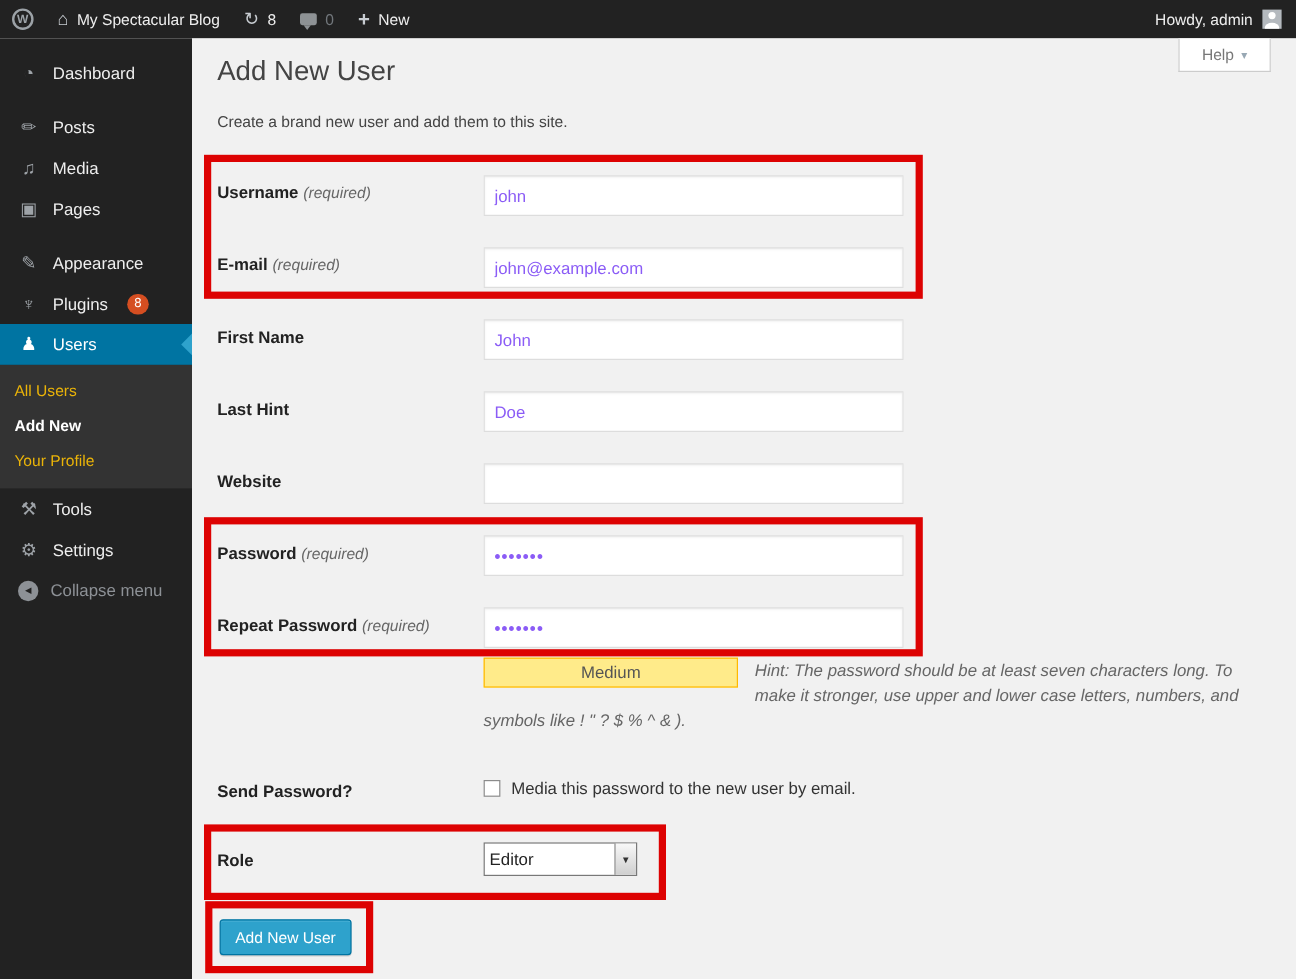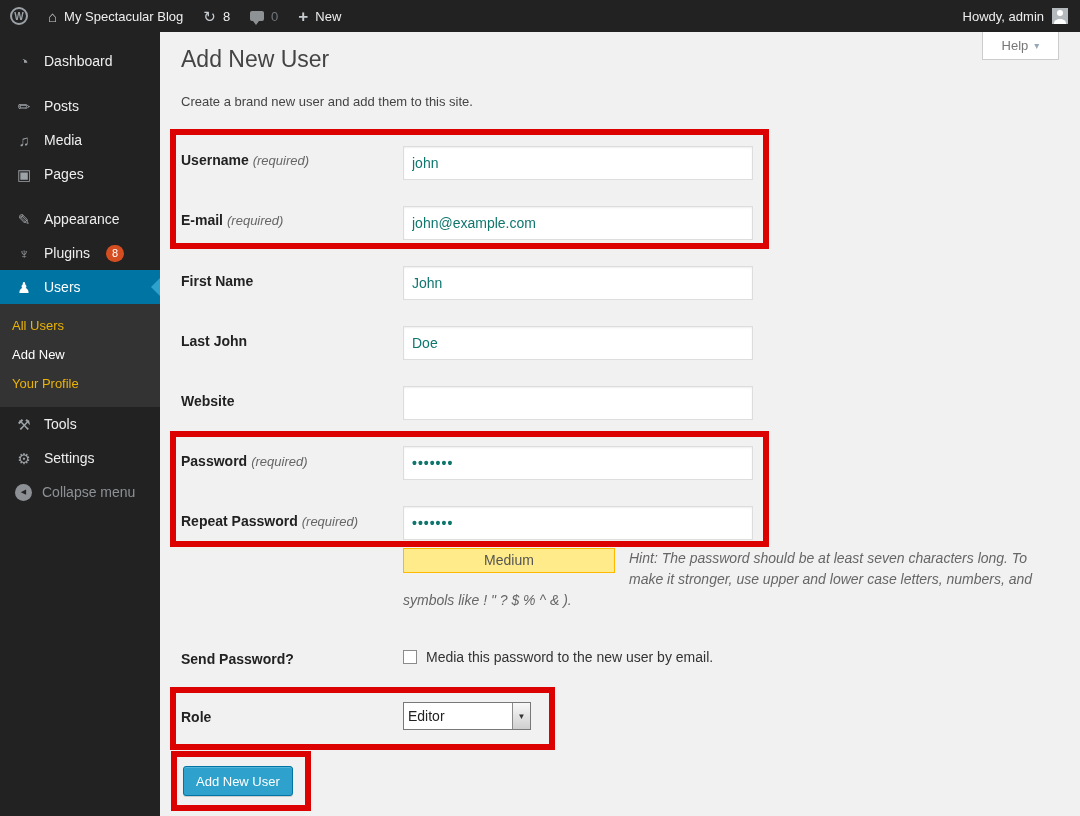--- a/index.html
+++ b/index.html
@@ -43,42 +43,42 @@
     width:0; height:0; border-top:9px solid transparent; border-bottom:9px solid transparent;
     border-right:9px solid #2ea2cc;
   }
   .gap { margin-top:11px; }
   .badge {
     background:#d54e21; color:#fff; border-radius:10px; font-size:11px;
     line-height:17px; height:17px; padding:0 6px; margin-left:6px;
   }
   .submenu { background:#333; padding:7px 0 9px; }
   .submenu-item { padding:7px 0 7px 12px; font-size:13px; color:#eab308; cursor:pointer; }
-  .submenu-item.current { color:#fff; font-weight:normal; }
+  .submenu-item.current { color:#fff; font-weight:bold; }
   .collapse-label { color:#8d9196; }
   .collapse-circle {
     width:17px; height:17px; border-radius:50%; background:#8d9196; color:#222;
     display:flex; align-items:center; justify-content:center; font-size:7px; flex:0 0 17px; margin-left:1px;
   }
   
   .content { position:absolute; left:160px; top:32px; width:920px; height:784px; background:#f1f1f1; color:#444; }
   .help-tab {
     position:absolute; top:0; right:21px; width:77px; height:28px; background:#fff;
     border:1px solid #ccc; border-top:none; display:flex; align-items:center; justify-content:center;
     gap:6px; color:#777; font-size:13px; cursor:pointer;margin-left:38px;
   }
   .help-arrow { color:#98a8b4; font-size:10px; }
   .page-title { position:absolute; left:21px; top:14px; font-size:23px; font-weight:400; color:#444; }
   .page-desc { position:absolute; left:21px; top:62px; font-size:13px; color:#444; }
   .flabel { position:absolute; left:21px; font-size:14px; font-weight:bold; color:#222; }
   .flabel em { font-weight:normal; font-style:italic; font-size:13px; color:#666; margin-left:4px; }
   .tinput {
     position:absolute; left:243px; width:350px; height:29px; background:#fff;
     border:1px solid #ddd; box-shadow:inset 0 1px 2px rgba(0,0,0,.07);
-    padding:16px 8px; font-size:14px; color:#0f766e; font-family:inherit;
+    padding:16px 8px; font-size:14px; color:#8b5cf6; font-family:inherit;
   }
   .pw { font-weight:bold; letter-spacing:1px; }
   .meter-hint { position:absolute; left:243px; top:516px; width:630px; font-size:14px; font-style:italic; color:#666; line-height:21px; }
   .meter {
     float:left; width:212px; height:25px; background:#ffeb8a; border:1px solid #ffb900;
     text-align:center; line-height:23px; font-style:normal; color:#555; font-size:14px;
     margin-right:14px; margin-bottom:6px;
   }
   .send-row { position:absolute; left:243px; top:617px; display:flex; align-items:center; gap:9px; font-size:14px; color:#333; }
   .checkbox { width:14px; height:14px; background:#fff; border:1px solid #8b8b8b; cursor:pointer; }
@@ -205,21 +205,21 @@
       <span>E-mail</span><em>(required)</em>
     </div>
     <input class="tinput" style="top: 174px;" type="text" value="john@example.com">
 
     <div class="flabel" style="top:241px">
       <span>First Name</span>
     </div>
     <input class="tinput" style="top: 234px;" type="text" value="John">
 
     <div class="flabel" style="top:301px">
-      <span>Last John</span>
+      <span>Last Hint</span>
     </div>
     <input class="tinput" style="top: 294px;" type="text" value="Doe">
 
     <div class="flabel" style="top:361px">
       <span>Website</span>
     </div>
     <input class="tinput" style="top: 354px;" type="text" value="">
 
     <div class="flabel" style="top:421px">
       <span>Password</span><em>(required)</em>

